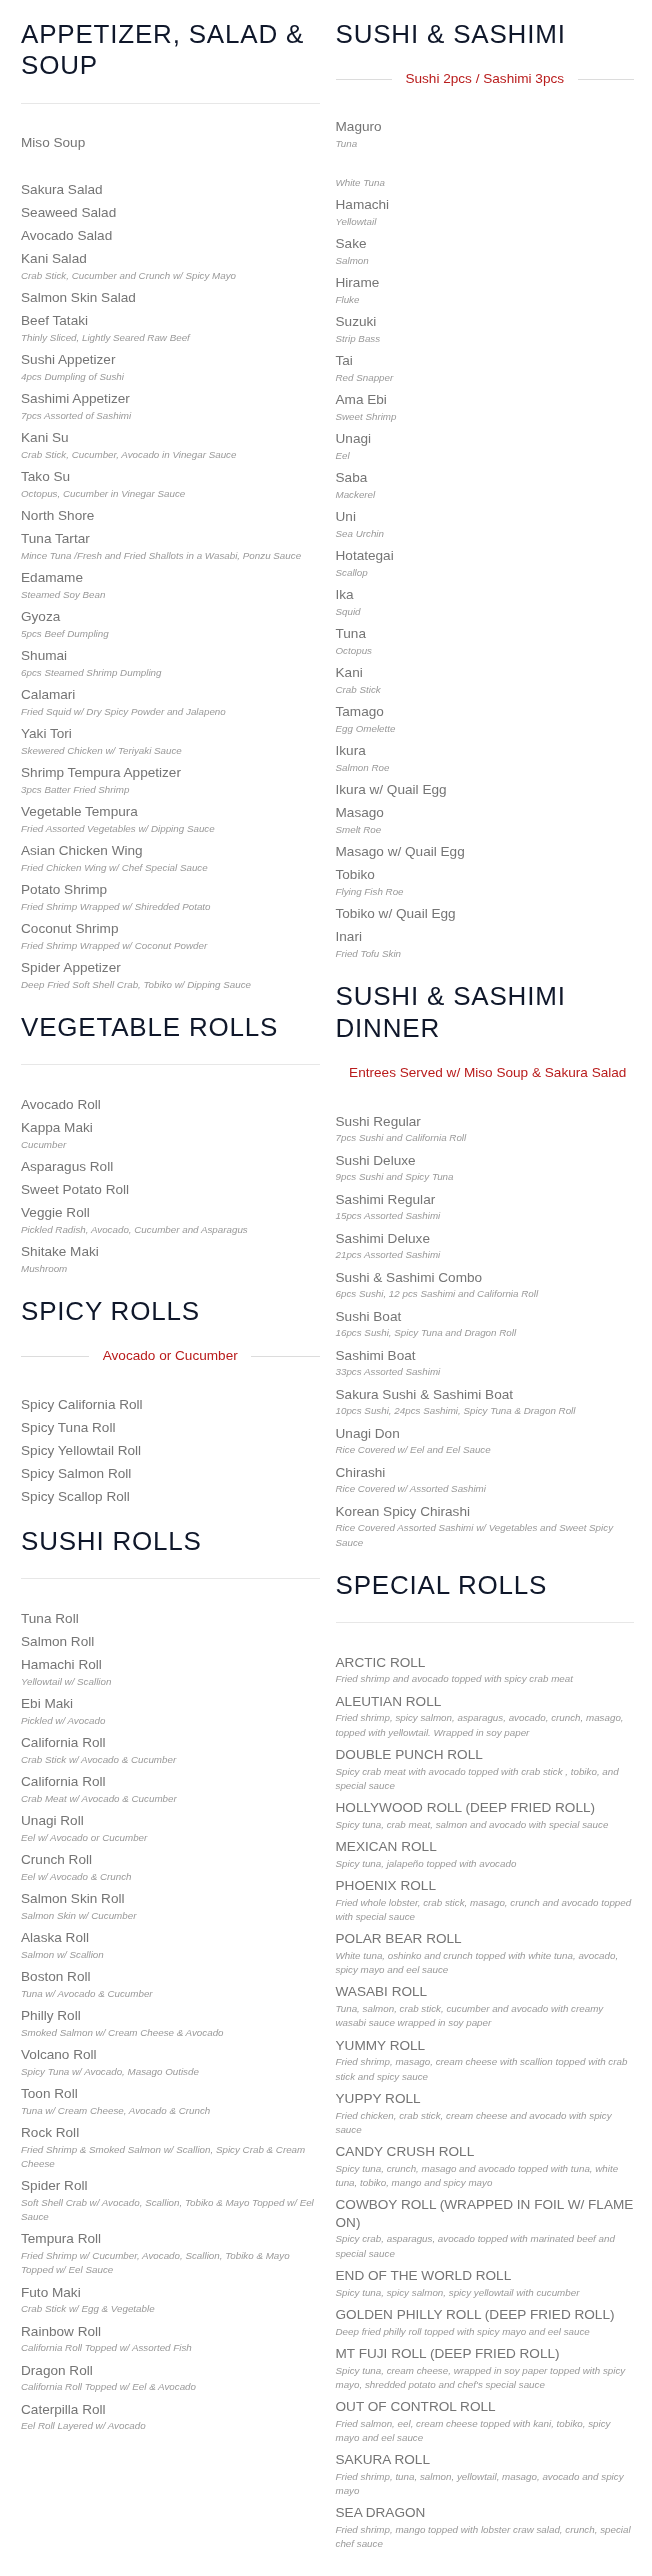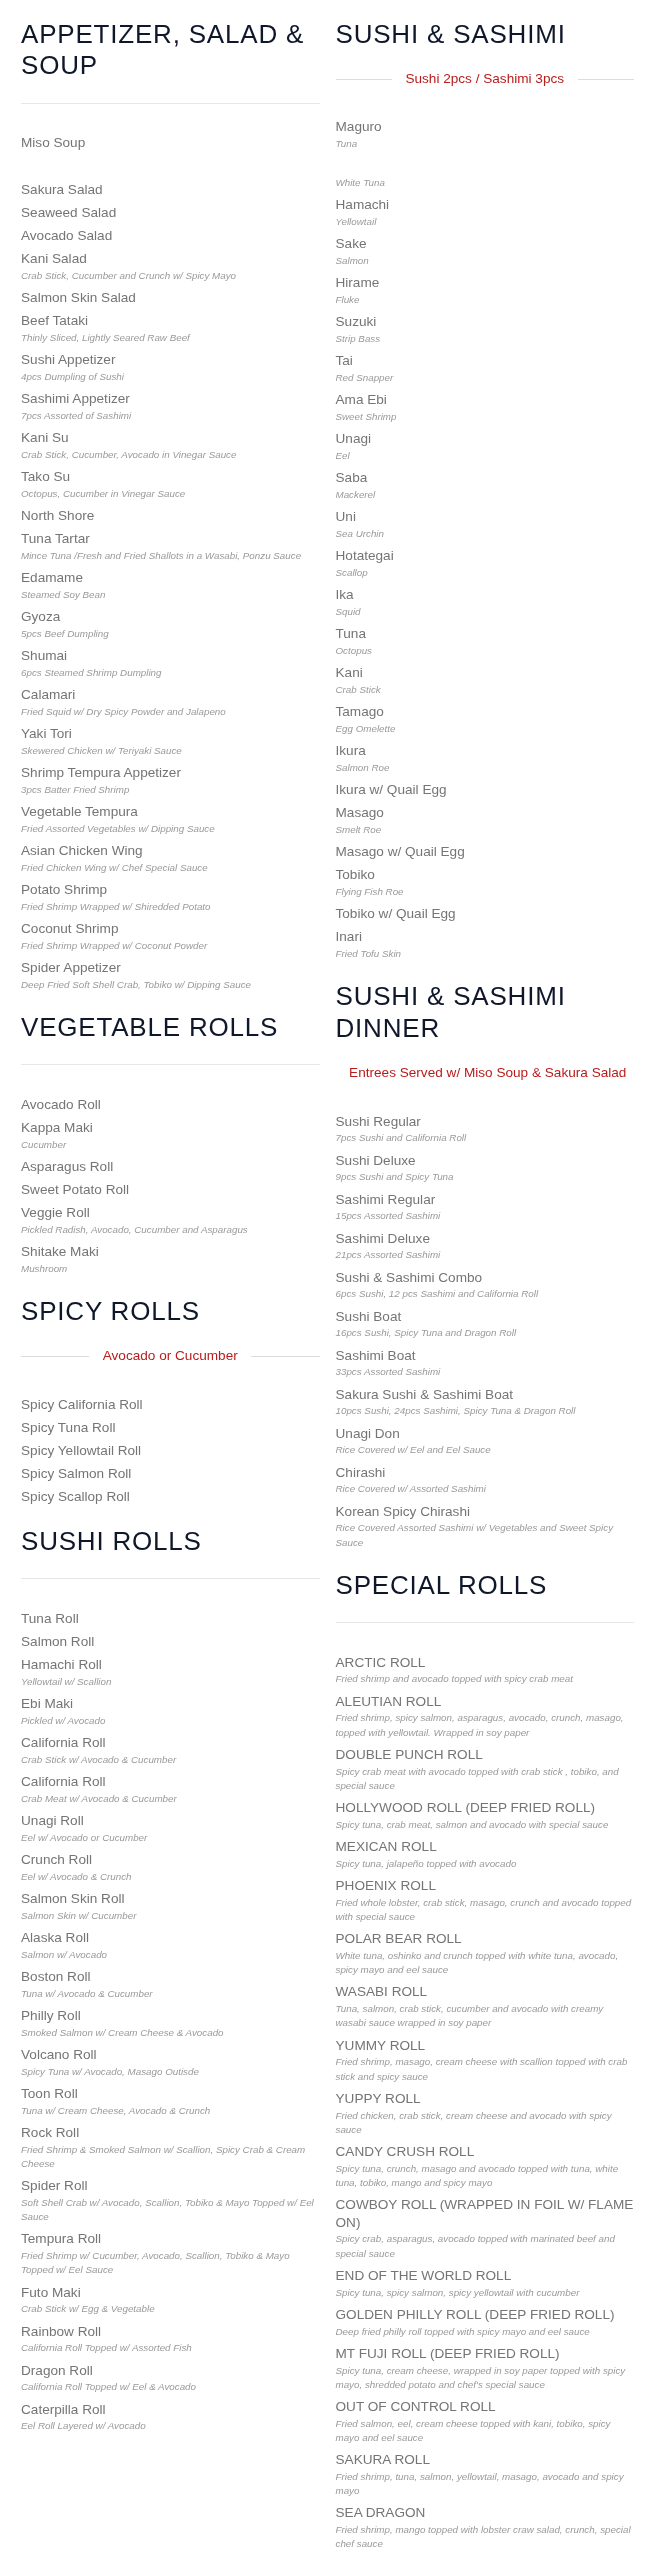--- a/index.html
+++ b/index.html
@@ -223,21 +223,21 @@
           <div class="item">
             <div class="item-name">Crunch Roll</div>
             <div class="item-desc">Eel w/ Avocado &amp; Crunch</div>
           </div>
           <div class="item">
             <div class="item-name">Salmon Skin Roll</div>
             <div class="item-desc">Salmon Skin w/ Cucumber</div>
           </div>
           <div class="item">
             <div class="item-name">Alaska Roll</div>
-            <div class="item-desc">Salmon w/ Avocado</div>
+            <div class="item-desc">Salmon w/ Scallion</div>
           </div>
           <div class="item">
             <div class="item-name">Boston Roll</div>
             <div class="item-desc">Tuna w/ Avocado &amp; Cucumber</div>
           </div>
           <div class="item">
             <div class="item-name">Philly Roll</div>
             <div class="item-desc">Smoked Salmon w/ Cream Cheese &amp; Avocado</div>
           </div>
           <div class="item">

